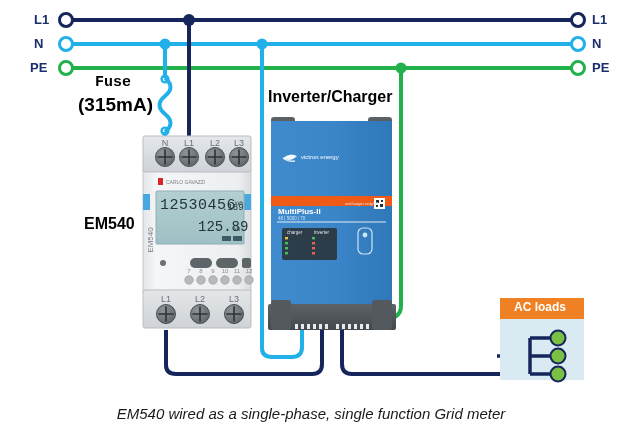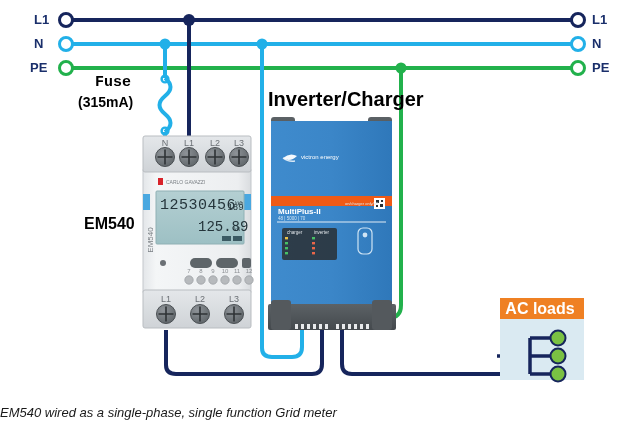--- a/index.html
+++ b/index.html
@@ -2,22 +2,22 @@
 <html><head>
 <meta charset="utf-8">
 <style>
   html,body{margin:0;padding:0;background:#ffffff;}
   body{width:622px;height:443px;position:relative;overflow:hidden;
        font-family:"Liberation Sans",sans-serif;}
   #stage{position:absolute;left:0;top:0;width:622px;height:443px;}
   svg{position:absolute;left:0;top:0;}
   .lbl{position:absolute;font-weight:bold;color:#1a2f6b;font-size:13px;}
   .bigblk{position:absolute;font-weight:bold;color:#000;}
-  .caption{position:absolute;left:0;top:405px;width:622px;
-           font-style:italic;font-size:13px;color:#1a1a1a;}
+  .caption{position:absolute;left:0;top:405px;width:622px;text-align:center;
+           font-style:italic;font-size:15px;color:#1a1a1a;}
 </style>
 </head>
 <body>
 
 <div id="stage">
 
   <svg width="622" height="443">
     <defs>
       <linearGradient id="gMeter" x1="0" y1="0" x2="1" y2="0">
         <stop offset="0" stop-color="#e3e6e9"></stop>
@@ -259,24 +259,24 @@
 
   <div class="lbl" style="left:34px;top:12px;">L1</div>
   <div class="lbl" style="left:34px;top:36px;">N</div>
   <div class="lbl" style="left:30px;top:60px;">PE</div>
 
   <div class="lbl" style="left:592px;top:12px;">L1</div>
   <div class="lbl" style="left:592px;top:36px;">N</div>
   <div class="lbl" style="left:592px;top:60px;">PE</div>
 
   <div class="bigblk" style="left:95px;top:74px;font-size:15px;font-family:Liberation Mono, monospace;">Fuse</div>
-  <div class="bigblk" style="left:78px;top:94px;font-size:14px;">(315mA)</div>
+  <div class="bigblk" style="left:78px;top:94px;font-size:19px;">(315mA)</div>
 
   <div class="bigblk" style="left:84px;top:215px;font-size:16px;">EM540</div>
 
-  <div class="bigblk" style="left:268px;top:88px;font-size:20px;">Inverter/Charger</div>
+  <div class="bigblk" style="left:268px;top:88px;font-size:16px;">Inverter/Charger</div>
 
   <div style="position:absolute;left:500px;top:300px;width:80px;text-align:center;
-              font-size:16px;font-weight:bold;color:#ffffff;">AC loads</div>
+              font-size:12px;font-weight:bold;color:#ffffff;">AC loads</div>
 
   <div class="caption">EM540 wired as a single-phase, single function Grid meter</div>
 
 </div>
 
 </body></html>

